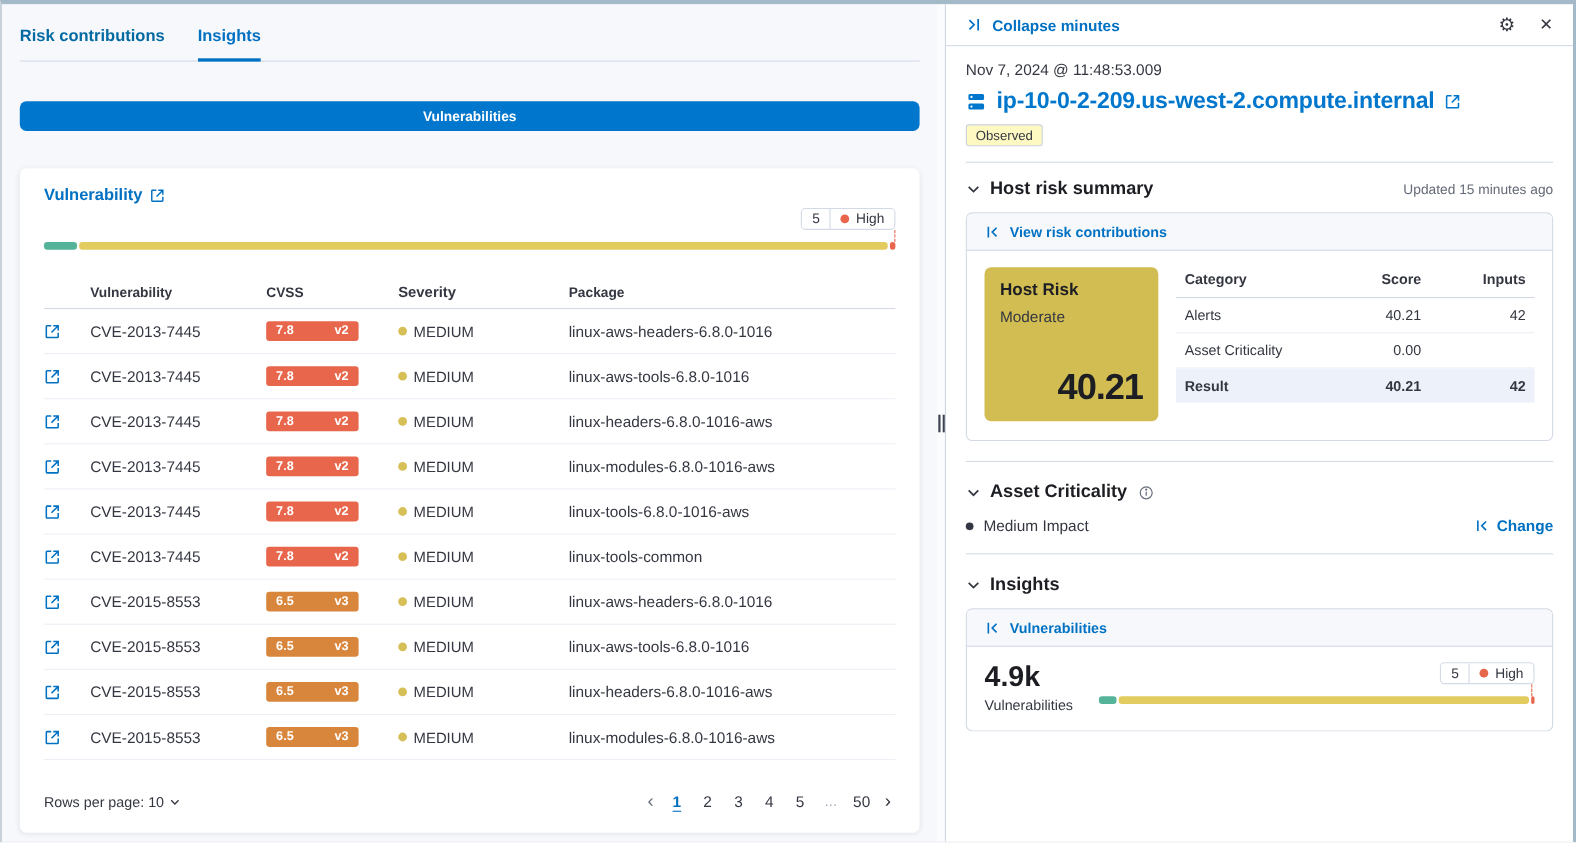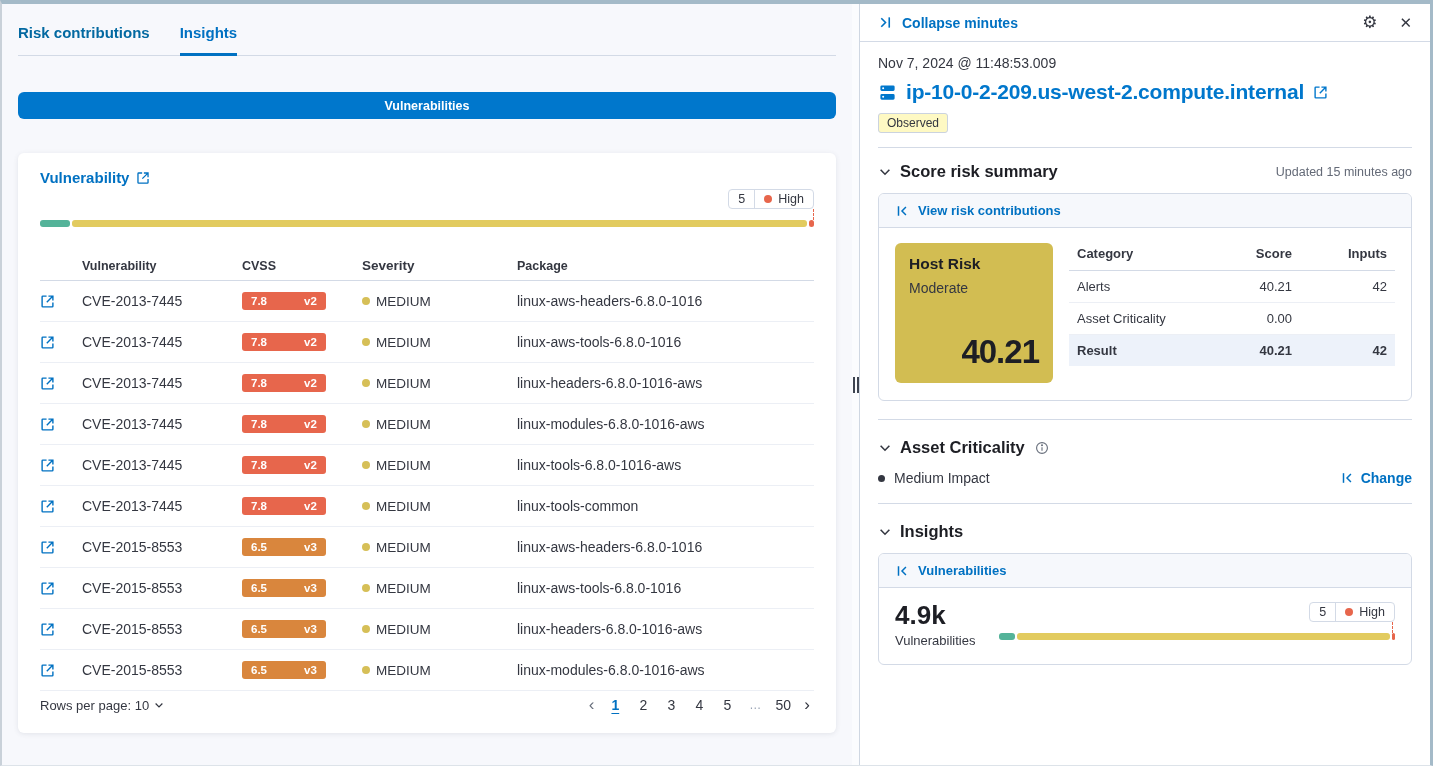--- a/index.html
+++ b/index.html
@@ -26,21 +26,21 @@
   .vhead { display:flex; align-items:center; margin-top:24px; height:30px; border-bottom:1px solid #d3dae6; font-size:12.5px; font-weight:700; }
   .vrow  { display:flex; align-items:center; height:41px; border-bottom:1px solid #eceff5; font-size:14px; }
   .vcol-icon { width:42px; display:flex; align-items:center; color:#0071c2; cursor:pointer; }
   .vcol-cve  { width:160px; }
   .vcol-cvss { width:120px; display:flex; align-items:center; }
   .vcol-sev  { width:155px; display:flex; align-items:center; gap:6px; font-size:13.5px; }
   .vcol-pkg  { flex:1; }
   .cvss-badge { display:inline-flex; align-items:center; gap:8px; color:#fff; font-weight:700; font-size:11.5px; padding:3px 9px; border-radius:3px; }
   .cvss-badge .ver { font-weight:700;margin-left:29px; }
 
-  .tfoot { display:flex; align-items:center; margin-top:4px; padding-bottom:4px; }
+  .tfoot { display:flex; align-items:center; margin-top:28px; padding-bottom:4px; }
   .rpp { display:flex; align-items:center; gap:4px; font-size:13px; cursor:pointer; }
   .pager { margin-left:auto; display:flex; align-items:center; gap:6px; font-size:14px; }
   .page { min-width:22px; text-align:center; padding:2px 1px; cursor:pointer; }
   .page.active { color:#0071c2; font-weight:700; text-decoration:underline; text-underline-offset:3px; }
   .page.ellipsis { color:#98a2b3; cursor:default; font-size:12px; }
   .pager .arrow { color:#69707d; font-size:17px; cursor:pointer; padding:0 4px; }
 
   
   .resizer { width:7px; display:flex; align-items:center; justify-content:center; background:#fbfcfe; cursor:col-resize; }
   .grip { display:flex; gap:2px; }
@@ -373,21 +373,21 @@
       <span class="obs-badge">Observed</span>
 
       <hr class="hr">
 
       <div class="sec-head">
         <span class="chev">
             <svg width="14" height="14" viewBox="0 0 16 16" fill="none" stroke="#343741" stroke-width="1.8">
               <path d="M3 5.5L8 10.5 13 5.5"></path>
             </svg>
           </span>
-        <span class="sec-title">Score risk summary</span>
+        <span class="sec-title">Host risk summary</span>
         <span class="sec-meta">Updated 15 minutes ago</span>
       </div>
 
       <div class="panel">
         <div class="panel-head">
           <span>
               <svg width="14" height="14" viewBox="0 0 16 16" fill="none" stroke="#0071c2" stroke-width="1.7">
                 <path d="M4 2.5v11"></path>
                 <path d="M12.5 3.5L8 8l4.5 4.5"></path>
               </svg>

